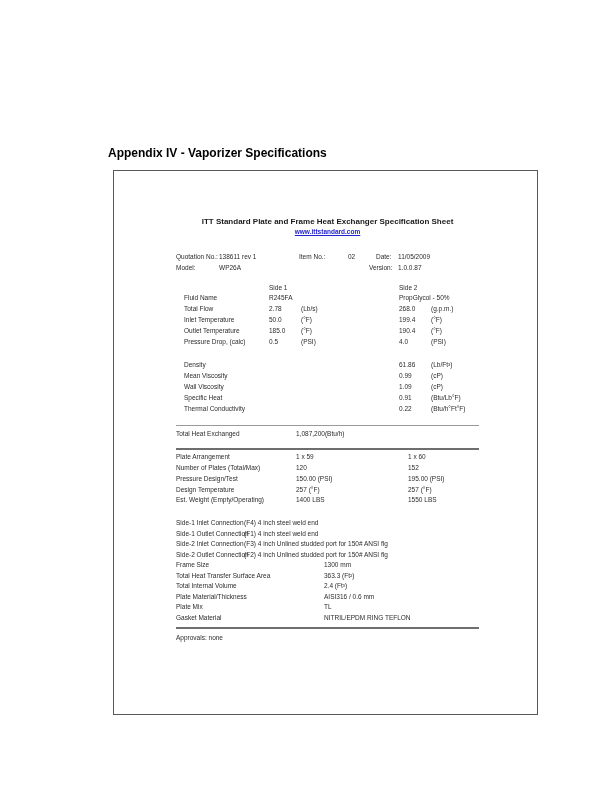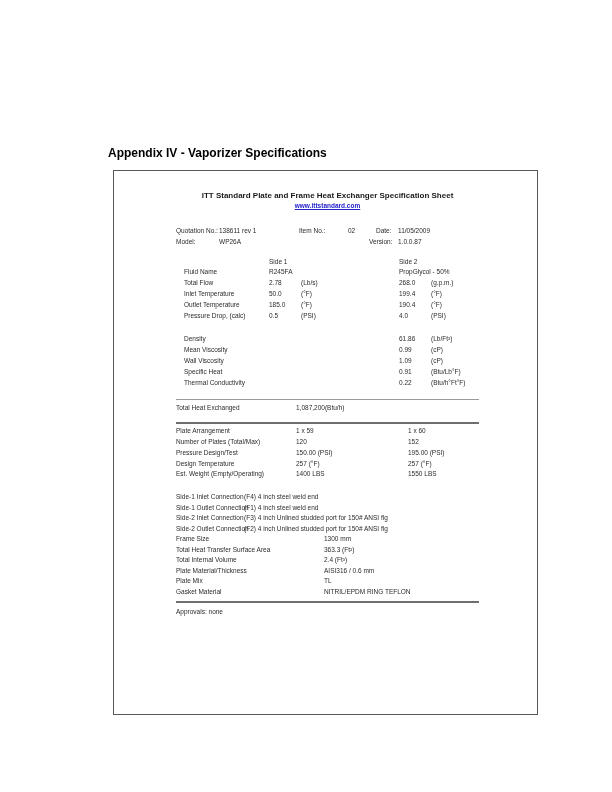--- a/index.html
+++ b/index.html
@@ -6,21 +6,21 @@
   html,body { background:#fff; }
   body { font-family:"Liberation Sans", sans-serif; }
   .page { position:relative; width:612px; height:753px; background:#fff; margin:0 auto; overflow:hidden; }
 
   .appendix-title { position:absolute; left:108px; top:146px; font-size:12px; font-weight:bold; color:#000; }
 
   .spec-box { position:absolute; left:113px; top:170px; width:425px; height:545px; border:1px solid #58585a; background:#fff; }
 
   .content { position:absolute; left:62px; top:0; width:303px; font-size:6.5px; color:#2b2b2b; }
 
-  .sheet-title { margin-top:20px; text-align:center; font-size:8px; font-weight:bold; color:#1a1a1a; line-height:10px; white-space:nowrap; margin-left:-25px; margin-right:-25px; }
+  .sheet-title { margin-top:46px; text-align:center; font-size:8px; font-weight:bold; color:#1a1a1a; line-height:10px; white-space:nowrap; margin-left:-25px; margin-right:-25px; }
   .sheet-url { text-align:center; line-height:10px; }
   .sheet-url a { color:#2323cc; font-weight:bold; text-decoration:underline; font-size:6.5px; }
 
   .meta { margin-top:15px; }
   .r { position:relative; height:10.8px; line-height:10.8px; }
   .r span { position:absolute; top:0; white-space:nowrap; }
   .c0  { left:0; }
   .c0i { left:8px; }
   .cv1 { left:93px; }
   .cu1 { left:125px; }

